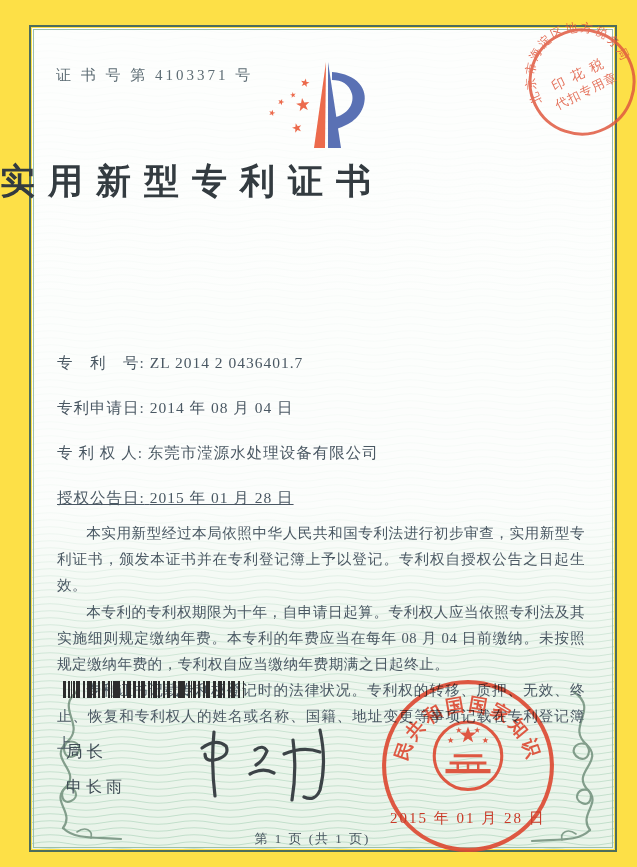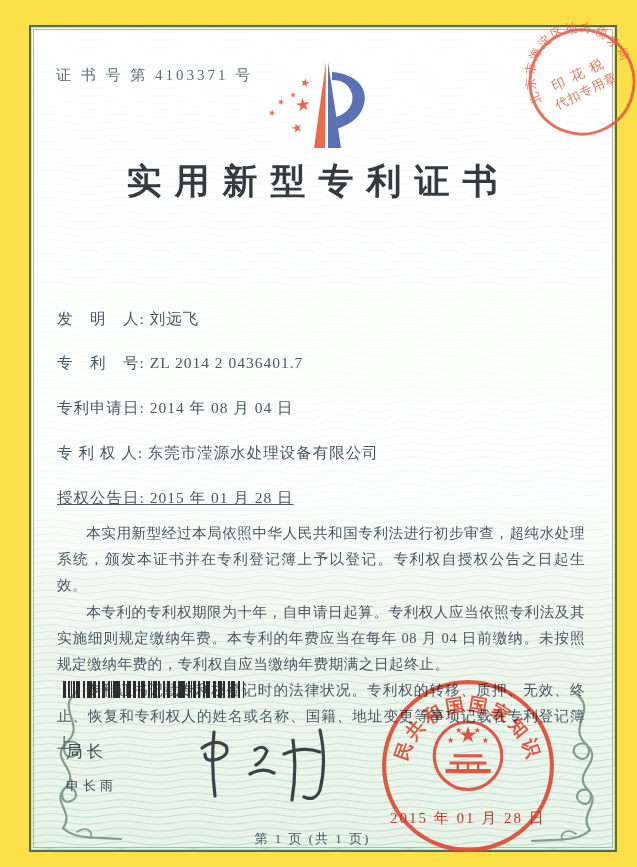--- a/index.html
+++ b/index.html
@@ -14,39 +14,39 @@
     position:absolute; left:29px; top:25px; width:588px; height:827px;
     border:2px solid #4d6d5c; z-index:1;
   }
   .frame-inner { position:absolute; inset:2px; border:1px solid #9cbfa9; }
   .bg-pattern { position:absolute; left:32px; top:28px; z-index:0; }
   .content { position:absolute; inset:0; z-index:2; }
 
   .cert-no { position:absolute; left:56px; top:66px; font-size:15px; letter-spacing:3px; color:#5d6c74; }
   .logo { position:absolute; left:252px; top:50px; }
   .title {
-    position:absolute; left:0; right:0; top:158px; text-align:center;
+    position:absolute; left:0; right:0; top:158px; text-align:left;
     font-size:35px; font-weight:bold; letter-spacing:13px; color:#333b40;
   }
   .field { position:absolute; left:57px; font-size:15.5px; letter-spacing:1px; white-space:nowrap; }
   .f0 { top:253px; } .f1 { top:309px; } .f2 { top:353px; }
   .f3 { top:398px; } .f4 { top:443px; } .f5 { top:488px;text-decoration:underline; }
   .paras { position:absolute; left:57px; top:520px; width:528px; font-size:14.6px;
            line-height:26.2px; text-align:justify; color:#4a5863; }
   .paras p { text-indent:2em; letter-spacing:0.5px; }
 
   .barcode {
     position:absolute; left:63px; top:681px; width:181px; height:17px;
     background:
       repeating-linear-gradient(90deg,#2d2d2d 0 2px,transparent 2px 5px),
       repeating-linear-gradient(90deg,#2d2d2d 0 1px,transparent 1px 8px),
       repeating-linear-gradient(90deg,#2d2d2d 0 3px,transparent 3px 13px);
   }
   .signer-title { position:absolute; left:66px; top:741px; font-size:16.5px; letter-spacing:4px; color:#3f4c55;text-align:center; }
-  .signer-name  { position:absolute; left:66px; top:777px; font-size:13px; letter-spacing:4px; color:#3f4c55; }
+  .signer-name  { position:absolute; left:66px; top:777px; font-size:16px; letter-spacing:4px; color:#3f4c55; }
   .signature { position:absolute; left:192px; top:720px; }
 
   .seal { position:absolute; left:380px; top:678px; width:176px; height:176px;
           mix-blend-mode:multiply; opacity:0.92; }
   .seal-date { position:absolute; left:390px; top:809px; font-size:15px; letter-spacing:2px;
                color:#c93a28; z-index:3; white-space:nowrap; }
   .footer { position:absolute; left:0; right:12px; top:830px; text-align:center;
             font-size:13px; letter-spacing:2px; color:#47555f; }
 
   .corner-stamp { position:absolute; left:518px; top:18px; width:128px; height:128px;
@@ -112,43 +112,39 @@
       <use href="#st" transform="translate(53,33) scale(0.45) rotate(12)" fill="#ec6a4c"></use>
       <use href="#st" transform="translate(41,45) scale(0.30) rotate(-10)" fill="#ec6a4c"></use>
       <use href="#st" transform="translate(29,52) scale(0.33) rotate(20)" fill="#ec6a4c"></use>
       <use href="#st" transform="translate(51,55) scale(0.70) rotate(-8)" fill="#ec6a4c"></use>
       <use href="#st" transform="translate(20,63) scale(0.33) rotate(15)" fill="#ec6a4c"></use>
       <use href="#st" transform="translate(45,78) scale(0.50) rotate(-15)" fill="#ec6a4c"></use>
     </svg>
 
     <div class="title">实用新型专利证书</div>
 
-    <div class="field f1">
-      <span>发　明　人:</span>
-      <span>刘远飞</span>
-    </div>
     <div class="field f2">
       <span>专　利　号:</span>
       <span>ZL 2014 2 0436401.7</span>
     </div>
     <div class="field f3">
       <span>专利申请日:</span>
       <span>2014 年 08 月 04 日</span>
     </div>
     <div class="field f4">
       <span>专 利 权 人:</span>
       <span>东莞市滢源水处理设备有限公司</span>
     </div>
     <div class="field f5">
       <span>授权公告日:</span>
       <span>2015 年 01 月 28 日</span>
     </div>
 
     <div class="paras">
-      <p>本实用新型经过本局依照中华人民共和国专利法进行初步审查，超纯水处理系统，颁发本证书并在专利登记簿上予以登记。专利权自授权公告之日起生效。</p>
+      <p>本实用新型经过本局依照中华人民共和国专利法进行初步审查，实用新型专利证书，颁发本证书并在专利登记簿上予以登记。专利权自授权公告之日起生效。</p>
       <p>本专利的专利权期限为十年，自申请日起算。专利权人应当依照专利法及其实施细则规定缴纳年费。本专利的年费应当在每年 08 月 04 日前缴纳。未按照规定缴纳年费的，专利权自应当缴纳年费期满之日起终止。</p>
       <p>专利证书记载专利权登记时的法律状况。专利权的转移、质押、无效、终止、恢复和专利权人的姓名或名称、国籍、地址变更等事项记载在专利登记簿上。</p>
     </div>
 
     <div class="barcode"></div>
 
     <div class="signer-title">局长</div>
     <div class="signer-name">申长雨</div>
 
     <svg class="signature" width="155" height="90" viewBox="0 0 155 90">

